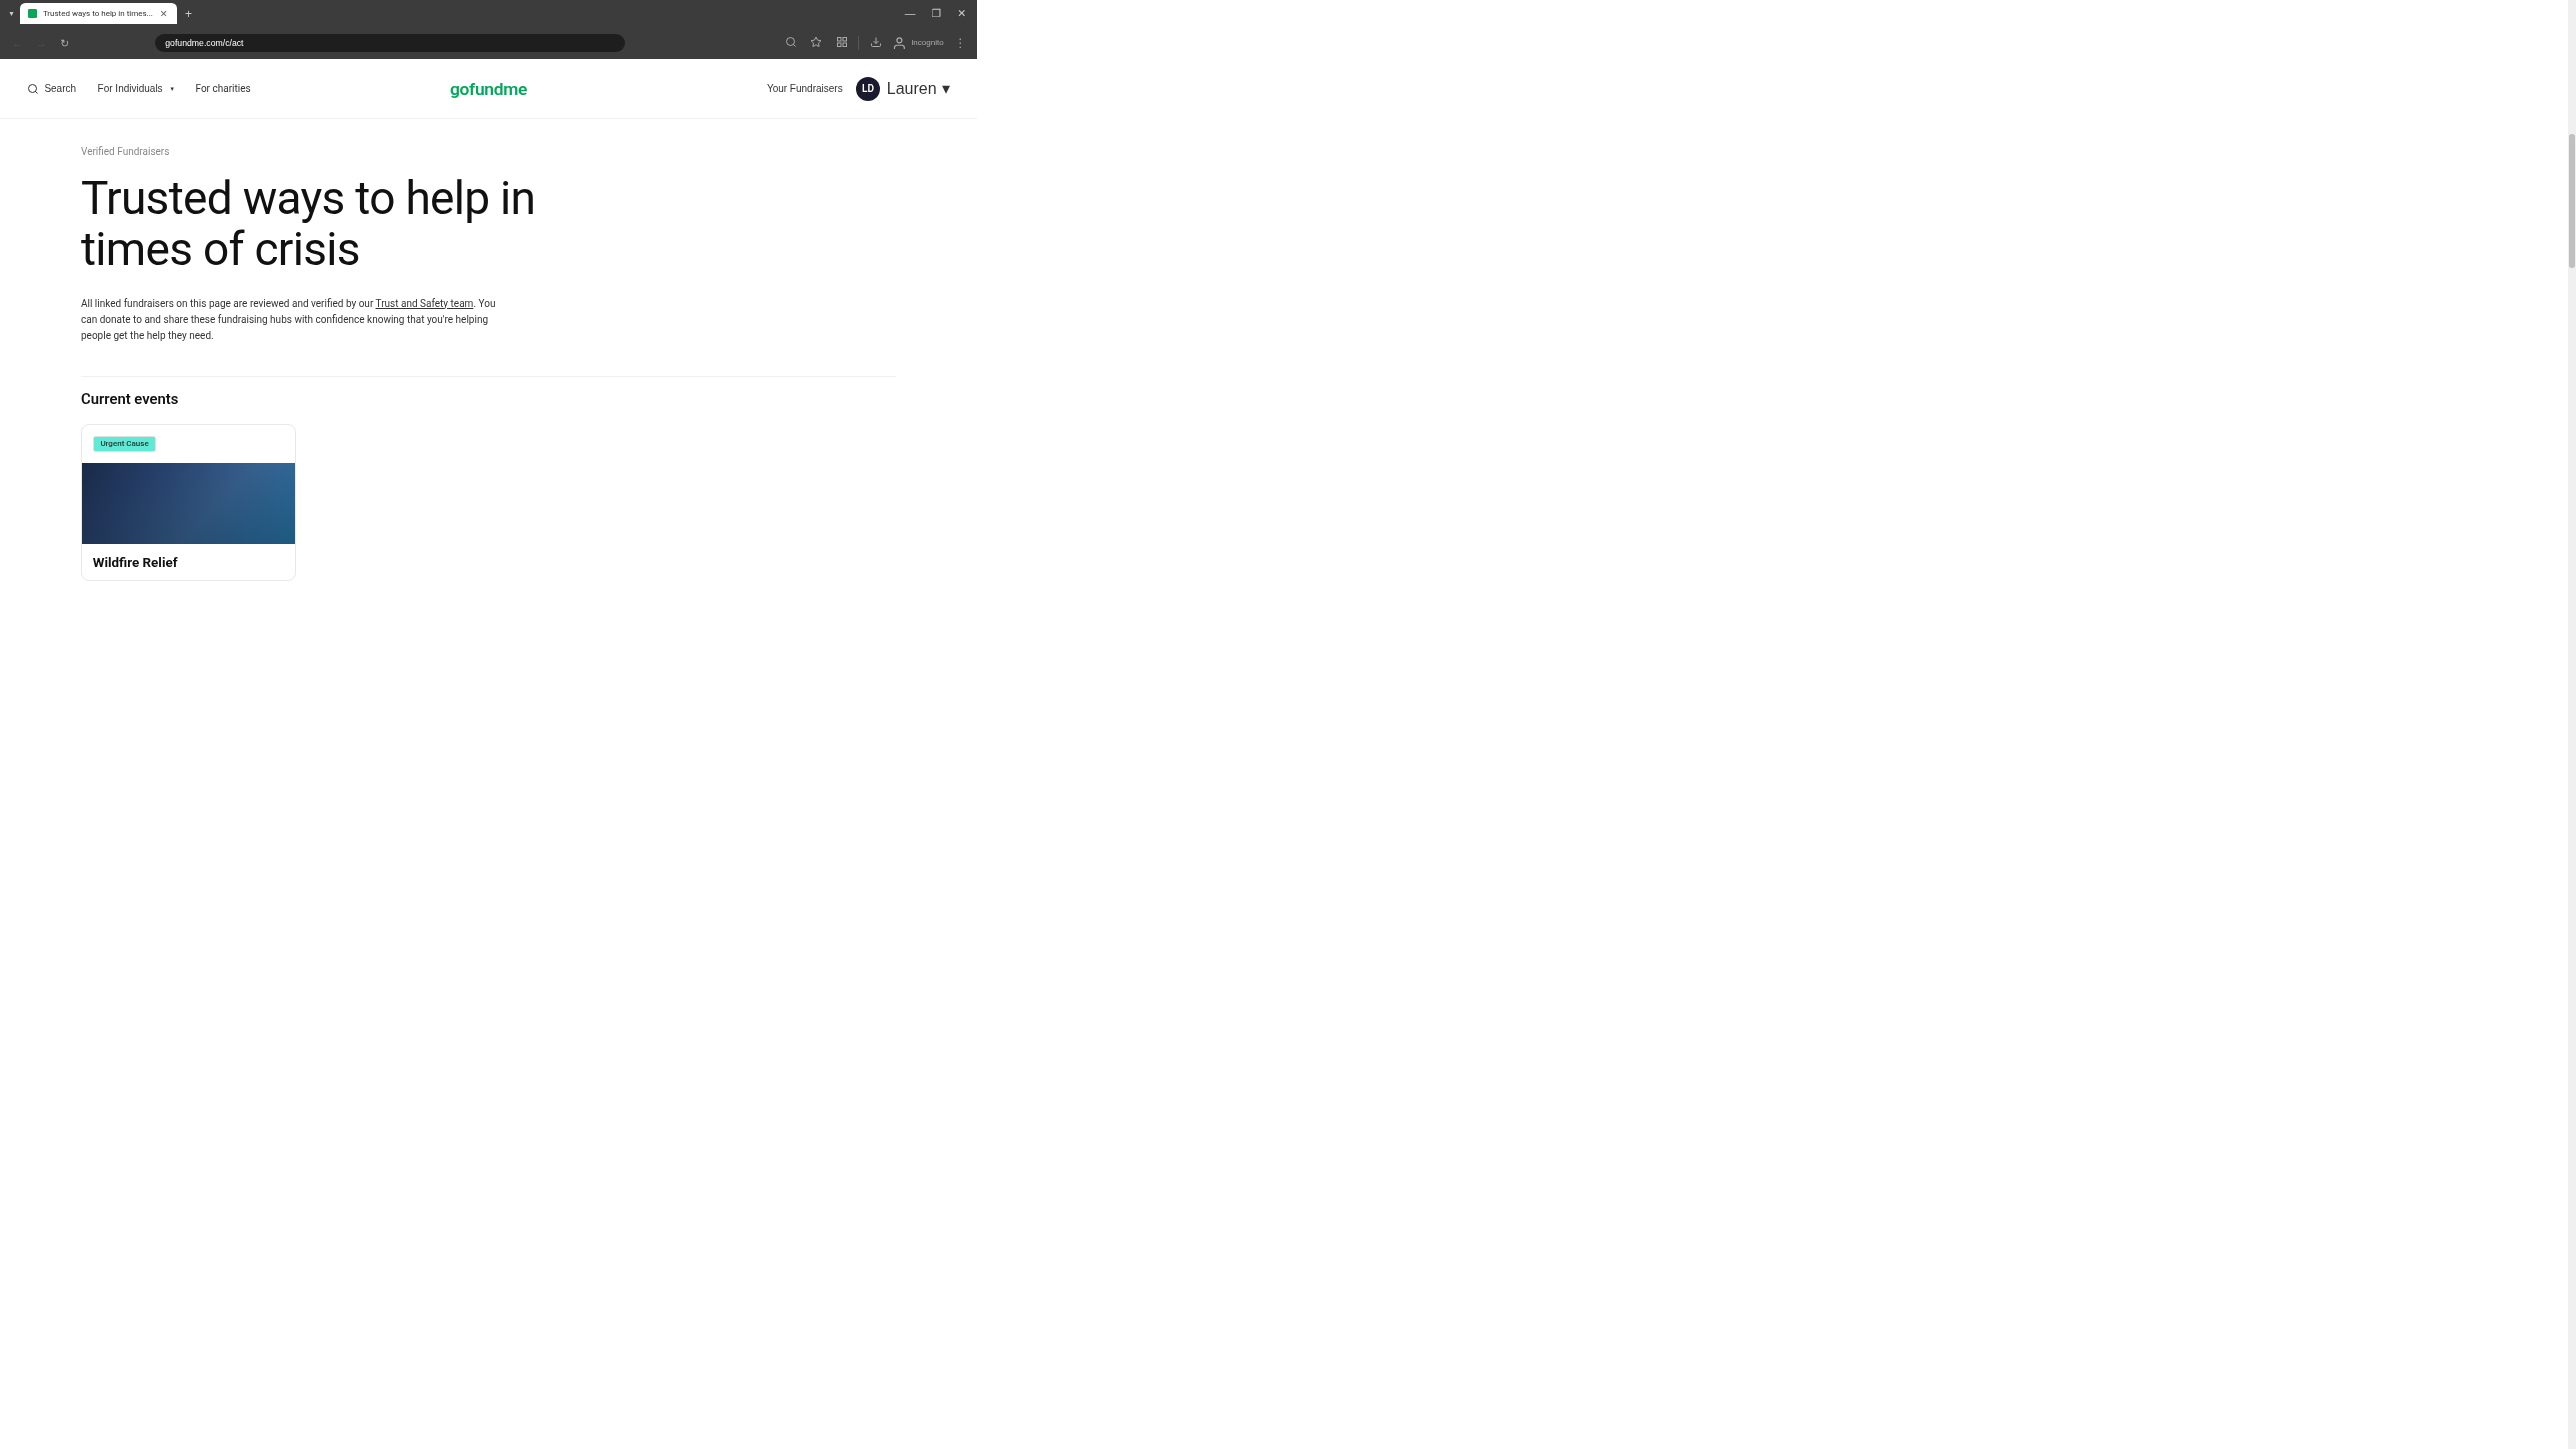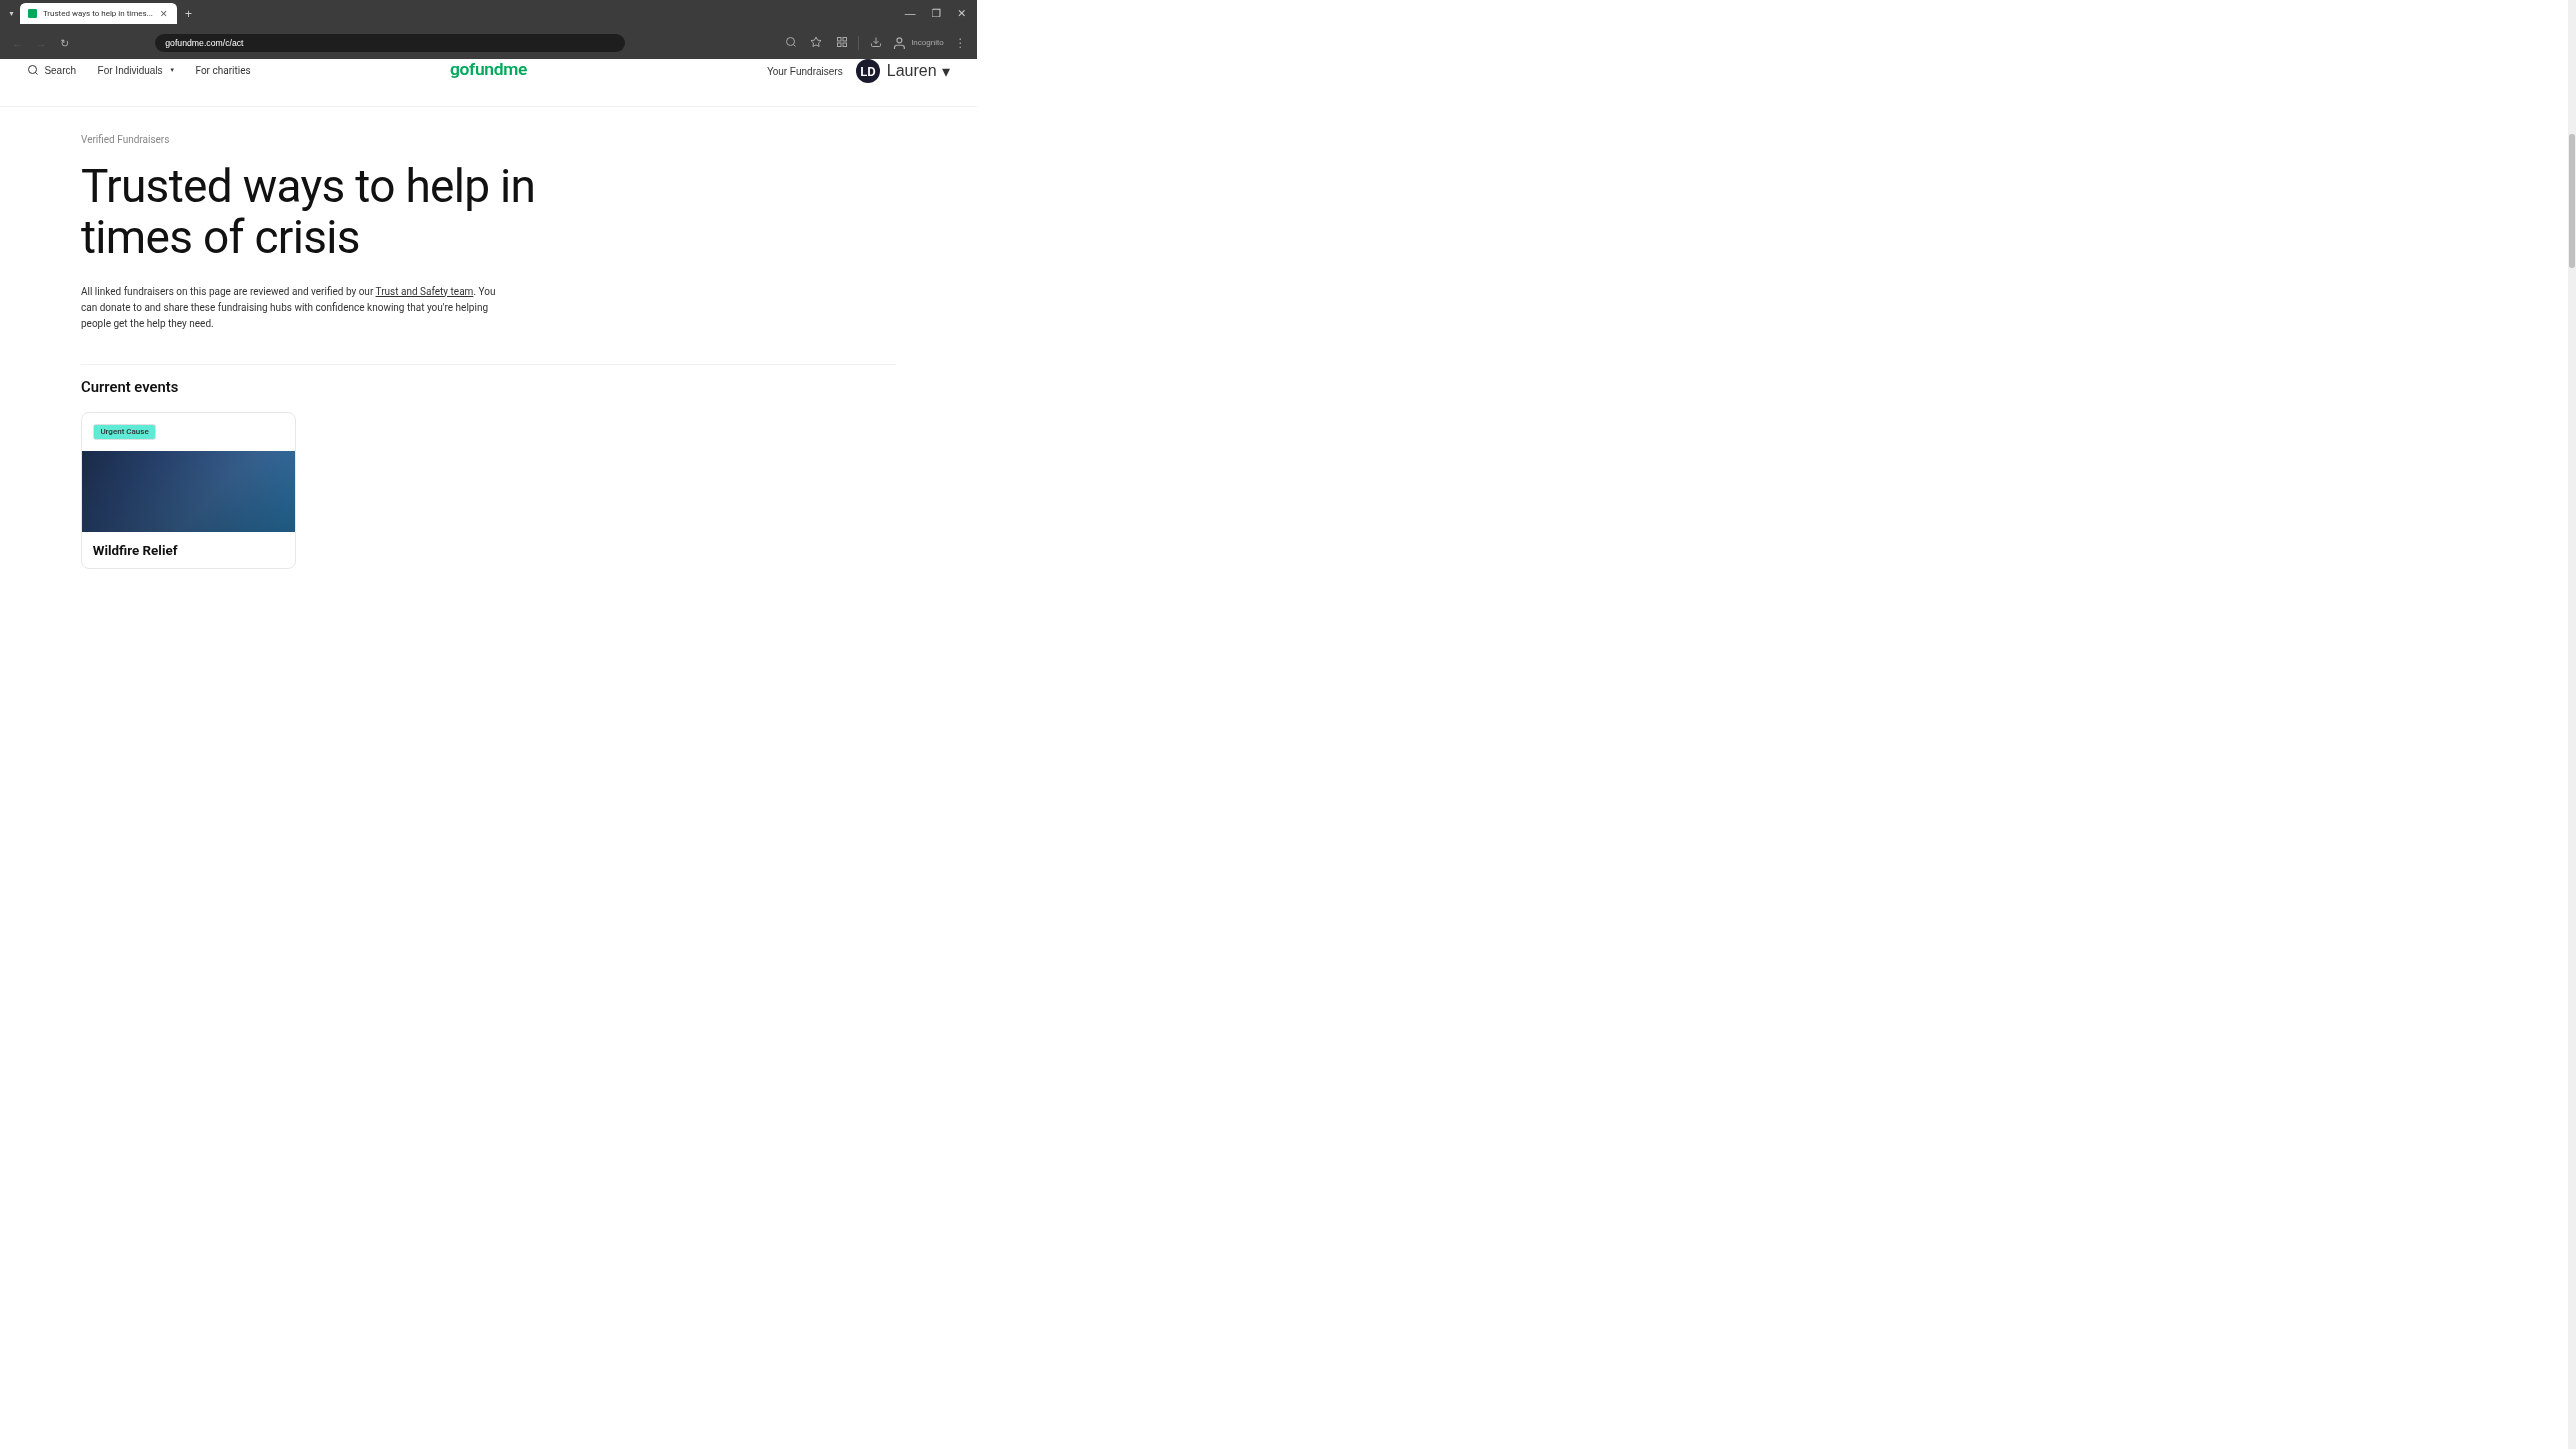--- a/index.html
+++ b/index.html
@@ -183,23 +183,23 @@
     }
 
     
     .page-content {
       background: #fff;
     }
 
     
     .site-nav {
       display: flex;
-      align-items: flex-start;
+      align-items: center;
       padding: 0 27px;
-      height: 48px;
+      height: 60px;
       border-bottom: 0.7px solid #f0f0f0;
       position: relative;
     }
 
     .nav-left {
       display: flex;
       align-items: center;
       gap: 21.5px;
     }
 
@@ -273,21 +273,21 @@
 
     .user-avatar {
       width: 24px;
       height: 24px;
       border-radius: 50%;
       background: #1a1a2e;
       color: #fff;
       display: flex;
       align-items: center;
       justify-content: center;
-      font-size: 13px;
+      font-size: 10px;
       font-weight: 600;
       cursor: pointer;
     }
 
     .user-menu-btn {
       display: flex;
       align-items: center;
       gap: 5.4px;
       background: transparent;
       border: none;

